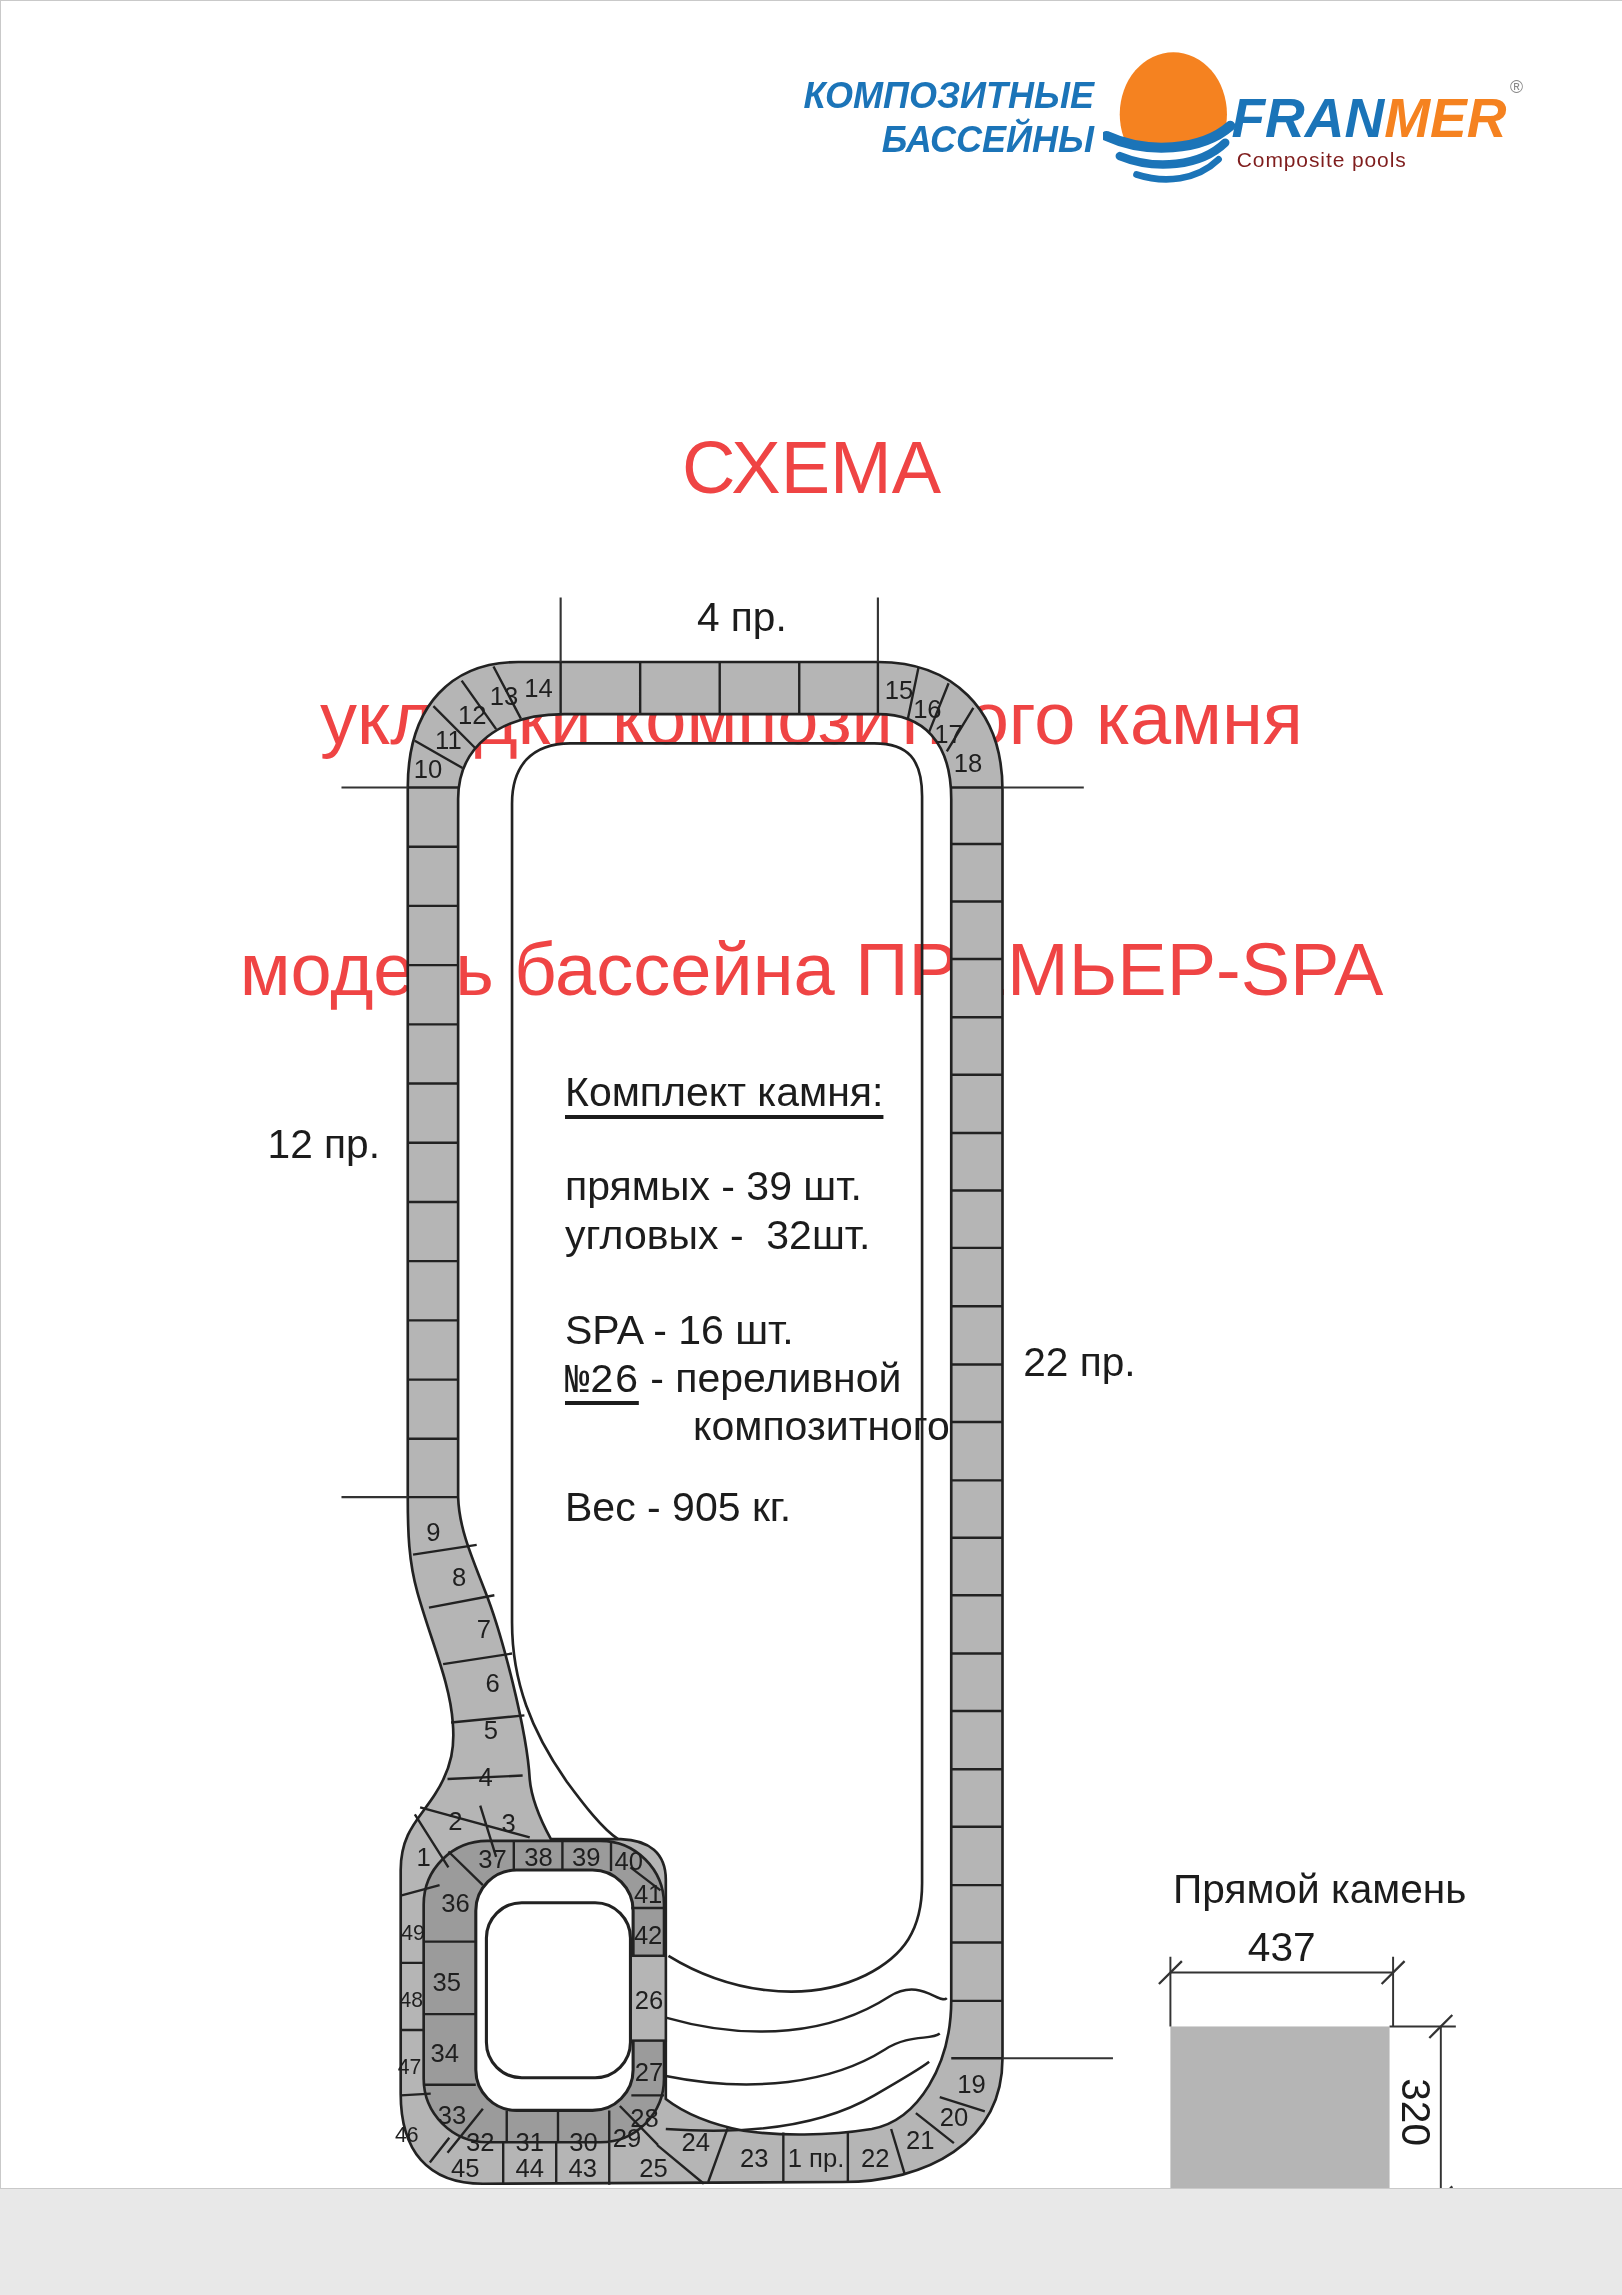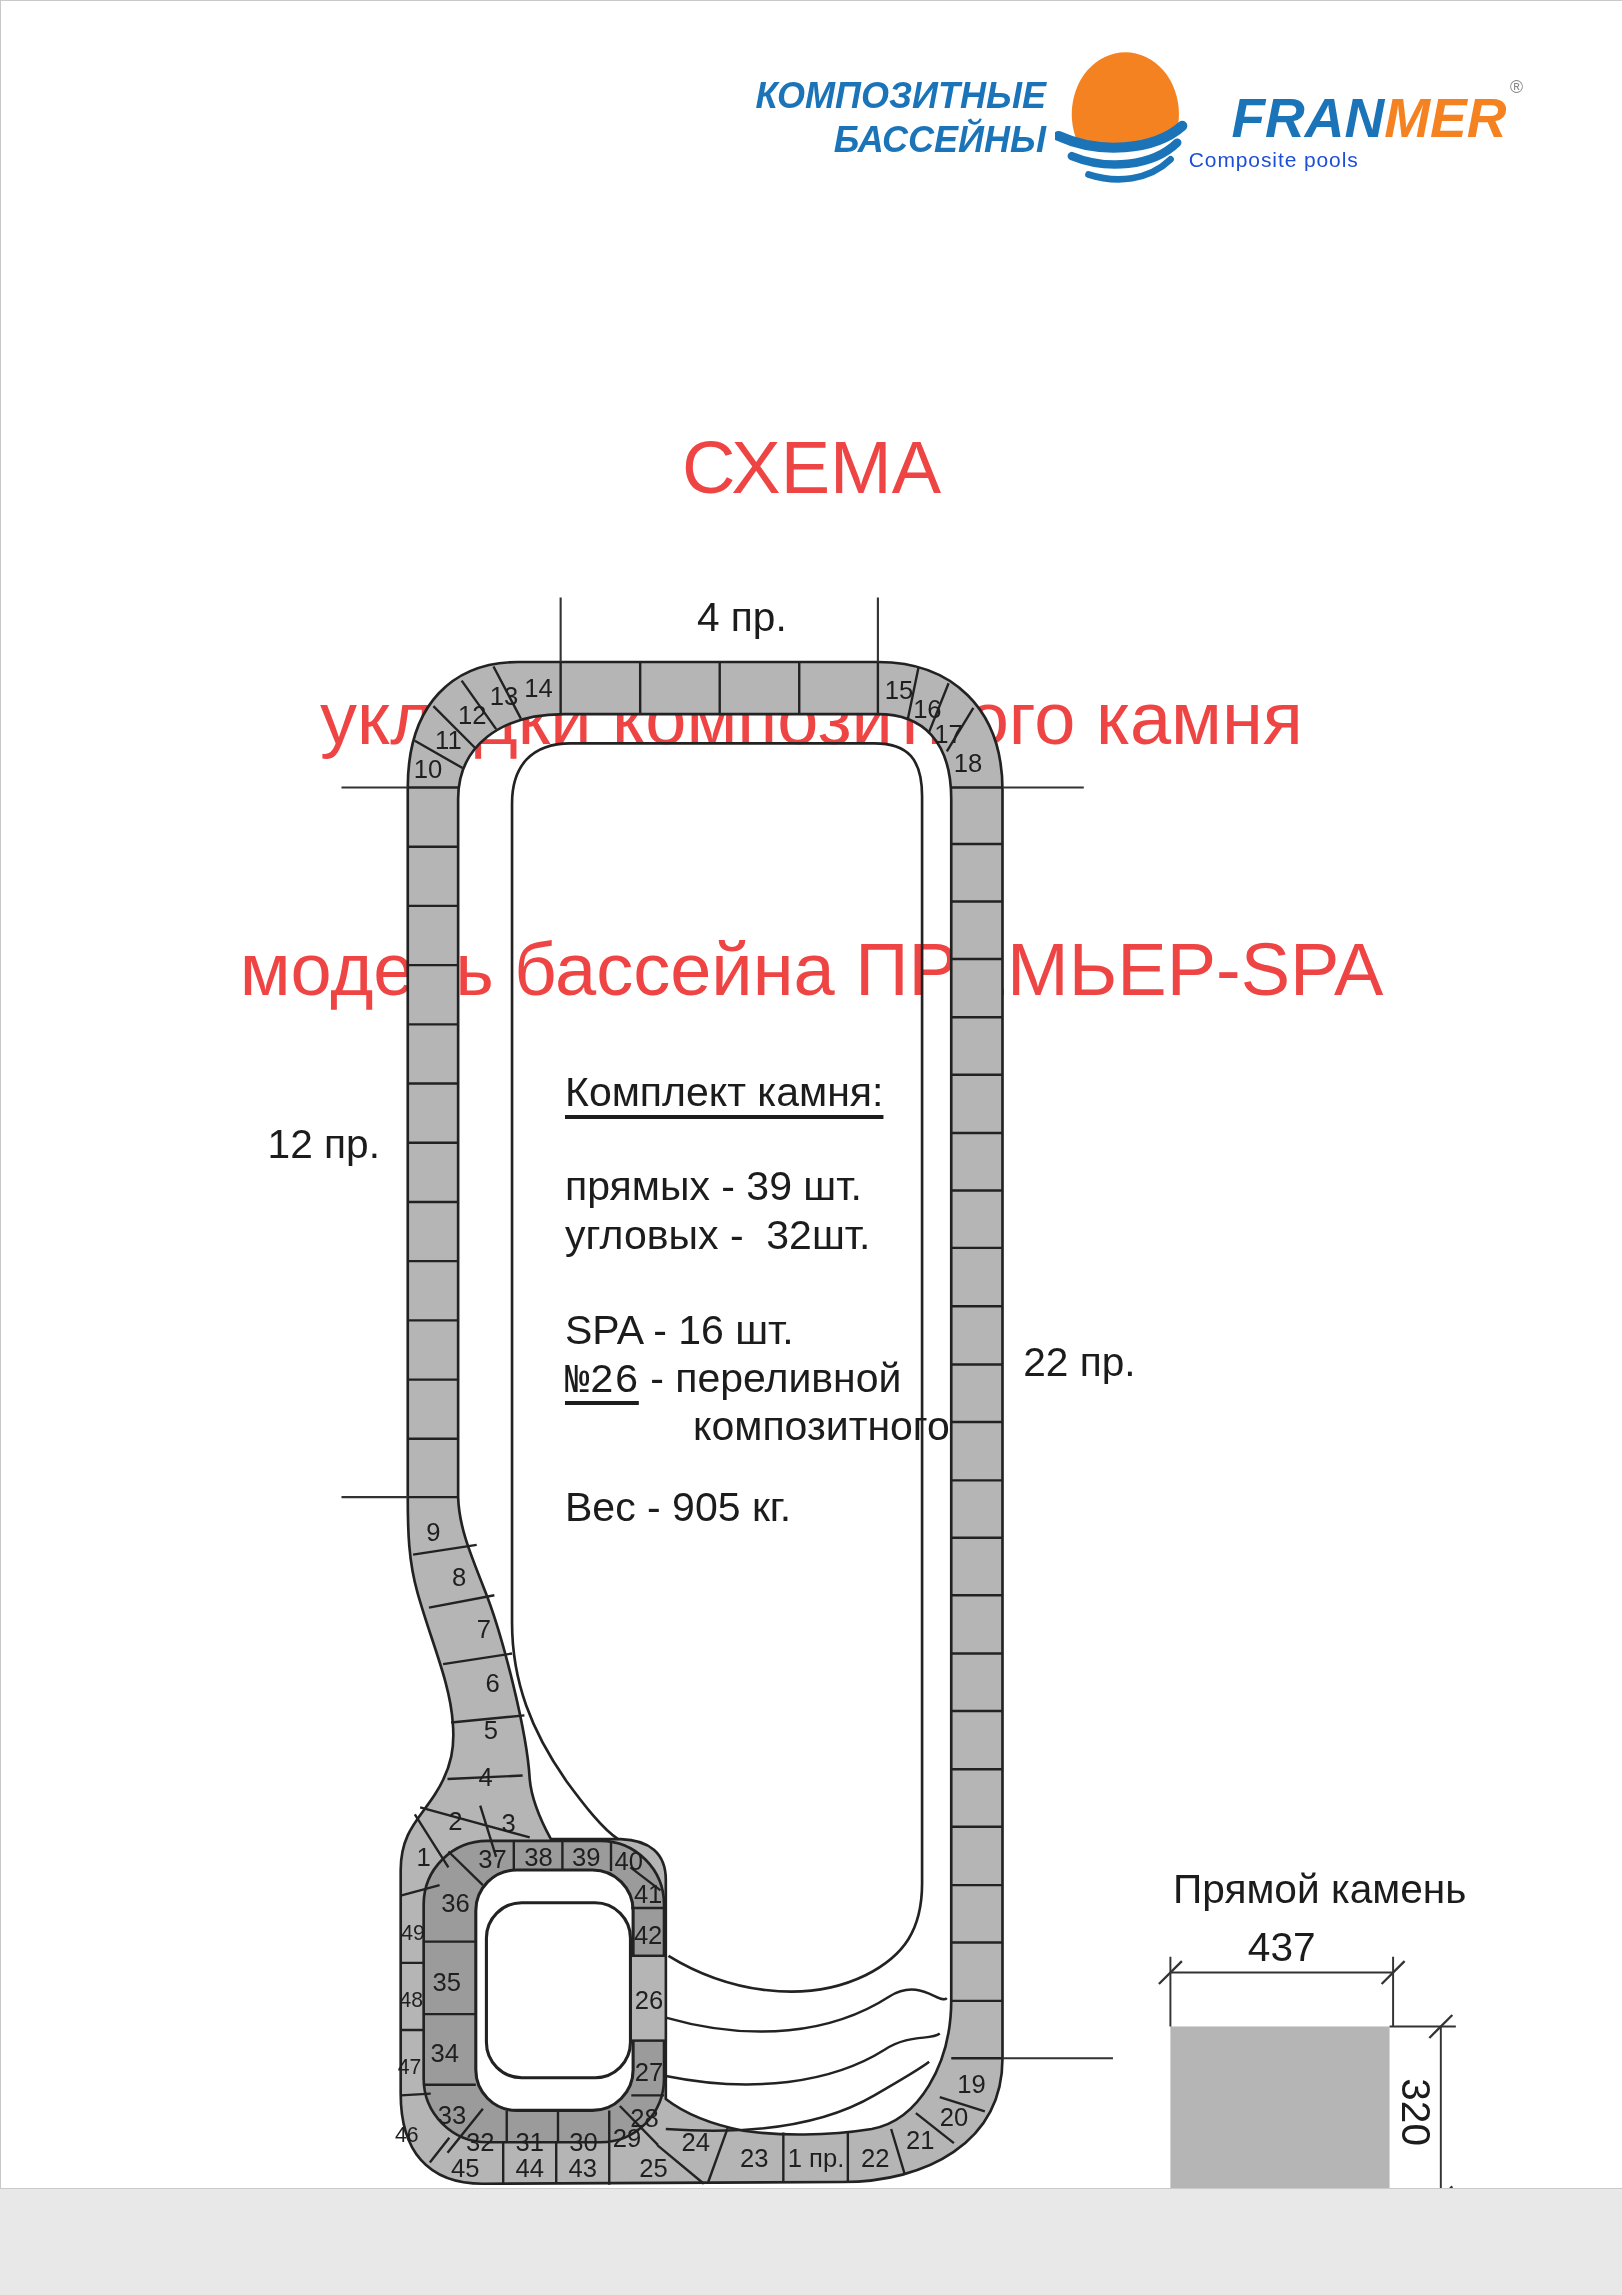--- a/index.html
+++ b/index.html
@@ -7,21 +7,21 @@
     position:relative;width:1623px;height:2189px;background:#ffffff;
     border:1.8px solid #c9c9c9;box-sizing:border-box;overflow:hidden;
     font-family:"Liberation Sans","DejaVu Sans",sans-serif;
   }
   
   .logo{position:absolute;top:46px;right:99px;display:flex;align-items:center;}
   .logo-ru{text-align:right;font-weight:bold;font-style:italic;
     font-size:36px;line-height:1.22;letter-spacing:0px;margin-right:8.8px;}
   .logo-egg{width:134px;height:141px;flex:0 0 auto;}
   .logo-brand{margin-left:-5.3px;position:relative;top:14px;}
-  .brand-row{font-weight:bold;font-style:italic;font-size:55px;line-height:1;margin-left:48px;}
+  .brand-row{font-weight:bold;font-style:italic;font-size:55px;line-height:1;}
   .brand-reg{font-size:17.7px;font-style:normal;font-weight:normal;vertical-align:super;position:relative;top:-25px;margin-left:3.5px;}
   .brand-sub{font-size:21px;letter-spacing:0.9px;margin-top:1.8px;padding-left:5.3px;}
   
   .title{position:absolute;top:258px;left:0;right:0;text-align:center;
     font-size:74px;line-height:1.13;color:#ef4444;white-space:pre;}
   
   .legend-line{position:absolute;font-size:41px;color:#1c1c1c;white-space:pre;margin-left:32px;}
   .legend-heading{text-decoration:underline;text-underline-offset:8.8px;}
   .u{ text-decoration:underline;text-underline-offset:8.8px;font-family:Liberation Mono, monospace;}
   
@@ -56,21 +56,21 @@
       <ellipse cx="84" cy="80" rx="64" ry="74" fill="#f58220"></ellipse>
       <path d="M0,102 C 54,132 118,128 160,90 L160,168 L0,168 Z" fill="#ffffff"></path>
       <path d="M4,106 C 52,128 118,124 152,94" fill="none" stroke="#1b74b8" stroke-width="12" stroke-linecap="round"></path>
       <path d="M20,130 C 62,147 116,143 146,114" fill="none" stroke="#1b74b8" stroke-width="10" stroke-linecap="round"></path>
       <path d="M40,152 C 74,163 112,159 138,134" fill="none" stroke="#1b74b8" stroke-width="8" stroke-linecap="round"></path>
     </svg>
     <div class="logo-brand">
       <div class="brand-row">
         <span style="color:#1b74b8">FRAN</span><span style="color:#f58220">MER</span><span class="brand-reg" style="color:#888">®</span>
       </div>
-      <div class="brand-sub" style="color:#1d4ed8">Composite pools</div>
+      <div class="brand-sub" style="color:#7f1d1d">Composite pools</div>
     </div>
   </div>
 
   <div class="title">
     <div>СХЕМА</div>
     <div>укладки композитного камня</div>
     <div>модель бассейна ПРЕМЬЕР-SPA</div>
   </div>
 
   <svg id="diagram" viewBox="0 0 1836 2597">

